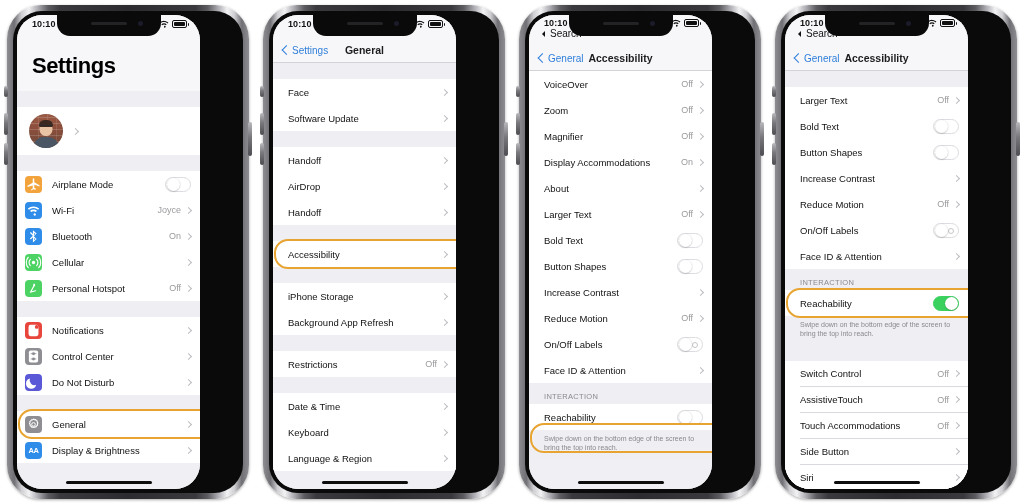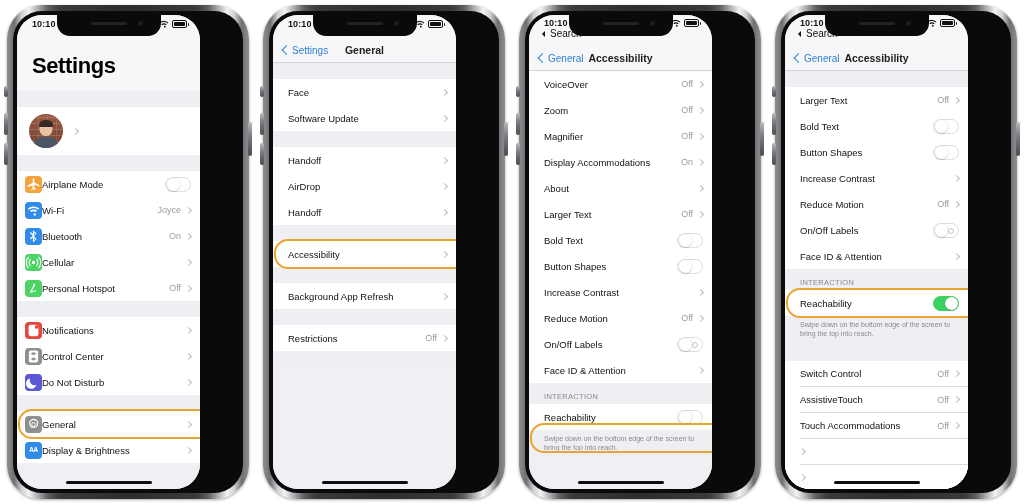--- a/index.html
+++ b/index.html
@@ -195,25 +195,24 @@
     width: 5px; height: 5px;
     border-top: 1.4px solid #bcbcc1;
     border-right: 1.4px solid #bcbcc1;
     transform: rotate(45deg);
     flex: 0 0 auto;
   }
 
   
   .app-icon {
     width: 17px; height: 17px; border-radius: 4px;
-    margin-right: 0; flex: 0 0 auto;
+    margin-right: 10px; flex: 0 0 auto;
     display: flex; align-items: center; justify-content: center;
     color: #fff; font-size: 8px; font-weight: bold;
     overflow: hidden;
-    font-family: Liberation Mono, monospace;
   }
   .app-icon svg { display: block; }
 
   
   .toggle {
     width: 26px; height: 15px; border-radius: 8px;
     background: #fff; border: 1px solid #dcdce1;
     position: relative; flex: 0 0 auto;
   }
   .toggle .knob {
@@ -529,34 +528,52 @@
           </div>
           <div class="gap"></div>
           <div class="group">
             <div class="row last">
     <span class="row-label">Accessibility</span>
               <span class="chev-r"></span>
   </div>
           </div>
           <div class="gap"></div>
           <div class="group">
+            <div class="row">
+    <span class="row-label">iPhone Storage</span>
+              <span class="chev-r"></span>
+  </div>
             <div class="row last">
     <span class="row-label">Background App Refresh</span>
               <span class="chev-r"></span>
   </div>
           </div>
           <div class="gap"></div>
           <div class="group">
             <div class="row last">
     <span class="row-label">Restrictions</span>
               <span class="row-value">Off</span>
               <span class="chev-r"></span>
   </div>
           </div>
           <div class="gap"></div>
+          <div class="group">
+            <div class="row">
+    <span class="row-label">Date &amp; Time</span>
+              <span class="chev-r"></span>
+  </div>
+            <div class="row">
+    <span class="row-label">Keyboard</span>
+              <span class="chev-r"></span>
+  </div>
+            <div class="row last">
+    <span class="row-label">Language &amp; Region</span>
+              <span class="chev-r"></span>
+  </div>
+          </div>
         </div>
       <div class="home-ind"></div>
     <div class="hl" style="left: 1px; top: 224px; width: 220px; height: 30px;"></div>
       </div>
   </div>
     <div class="phone">
     <div class="phone-body"></div>
     <span class="btn-side btn-silent"></span>
     <span class="btn-side btn-volup"></span>
     <span class="btn-side btn-voldn"></span>
@@ -782,23 +799,25 @@
     <span class="row-label">AssistiveTouch</span>
               <span class="row-value">Off</span>
               <span class="chev-r"></span>
   </div>
             <div class="row">
     <span class="row-label">Touch Accommodations</span>
               <span class="row-value">Off</span>
               <span class="chev-r"></span>
   </div>
             <div class="row">
-              <span class="chev-r"></span>
-  </div>
-            <div class="row">
+    <span class="row-label">Side Button</span>
+              <span class="chev-r"></span>
+  </div>
+            <div class="row">
+    <span class="row-label">Siri</span>
               <span class="chev-r"></span>
   </div>
           </div>
         </div>
       <div class="home-ind"></div>
     <div class="hl" style="left: 1px; top: 273px; width: 220px; height: 30px;"></div>
       </div>
   </div>
   </div>
 

